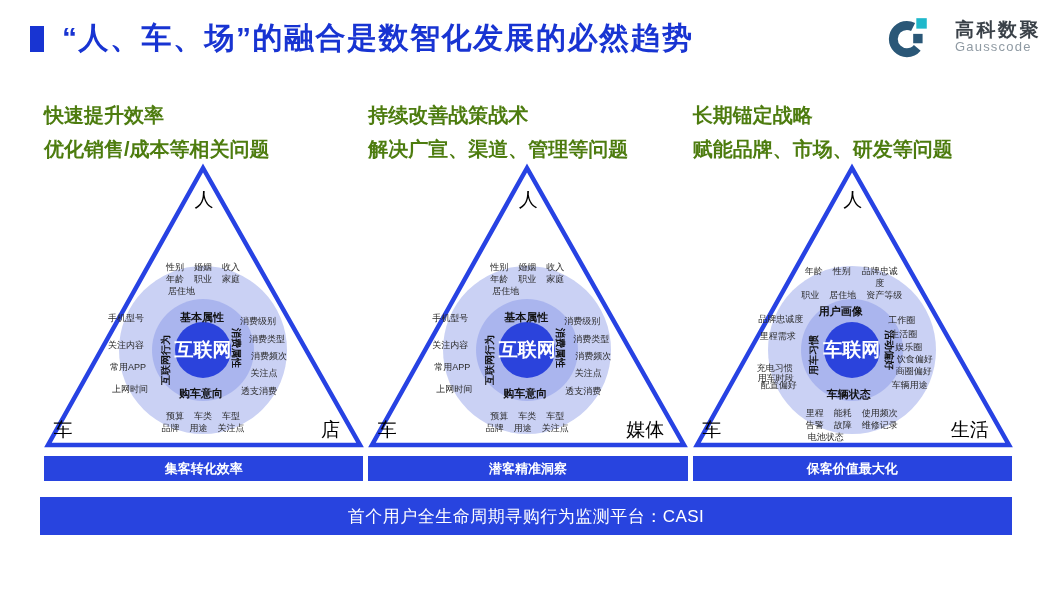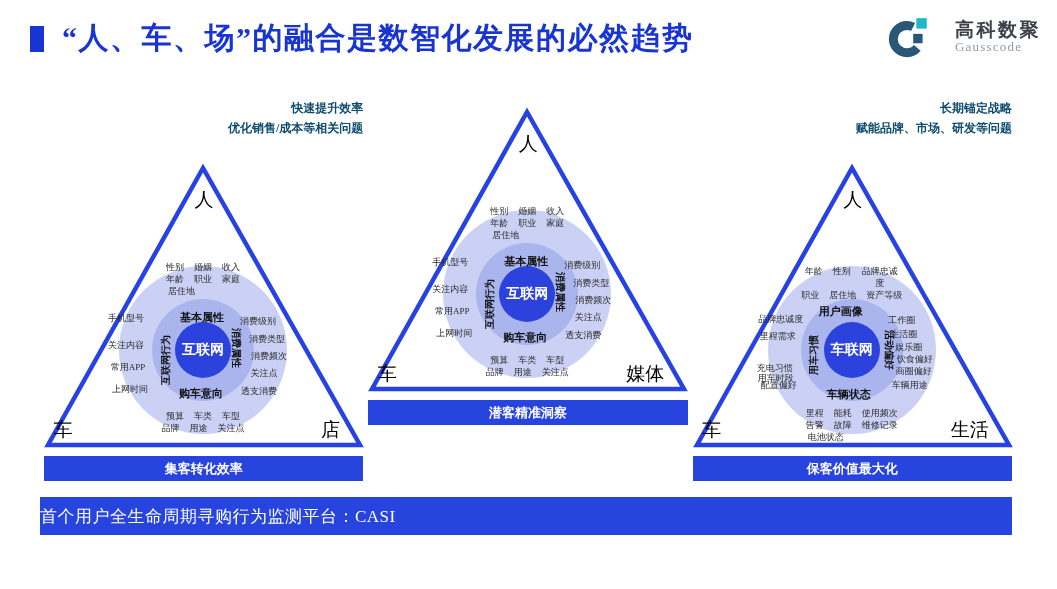--- a/index.html
+++ b/index.html
@@ -1,48 +1,48 @@
 <!DOCTYPE html>
 <html style="--accent: #1834D2; --bar: #2844DF; --tri: #2742E3; --c1: #CAD1F4; --c2: #AAB5EE; --c3: #2B43DC;"><head>
 <meta charset="utf-8">
 <style>
   html,body{margin:0;padding:0}
-  .page{position:relative;width:1057px;height:589px;background:#fff;font-family:Liberation Serif, serif;overflow:hidden}
+  .page{position:relative;width:1057px;height:589px;background:#fff;font-family:Liberation Sans, sans-serif;overflow:hidden}
   .accent{position:absolute;left:30px;top:26px;width:14px;height:26px;background:var(--accent)}
   .title{position:absolute;left:62px;top:18px;font-size:30px;font-weight:700;color:var(--accent);letter-spacing:1.5px;white-space:nowrap;margin:0}
   .logo{position:absolute;right:16px;top:14px;display:flex;align-items:center;gap:23px}
   .logo-txt{display:flex;flex-direction:column;line-height:1.15}
   .logo-cn{font-size:19px;font-weight:700;color:#3a4148;letter-spacing:2.5px}
   .logo-en{font-size:13px;color:#8f9aa3;letter-spacing:1.2px}
   .cols{position:absolute;left:44px;top:98px;width:968px;display:flex;gap:5px}
   .col{flex:1;position:relative;min-width:0}
-  .col-header{text-align:right;font-weight:700;font-size:12px;color:#0c4a6e;line-height:1.7;height:56px;white-space:nowrap}
+  .col-header{text-align:left;font-weight:700;font-size:20px;color:#4d7c0f;line-height:1.7;height:56px;white-space:nowrap}
   .diagram{position:relative;width:320px;height:292px;margin:6px auto 0}
   .tri{position:absolute;left:0;top:0;width:320px;height:292px}
   .tri polygon{fill:none;stroke:var(--tri);stroke-width:4.5}
   .circ{position:absolute;border-radius:50%}
   .c-outer{left:75px;top:106px;width:168px;height:168px;background:var(--c1)}
   .c-mid{left:108px;top:139px;width:102px;height:102px;background:var(--c2)}
   .c-inner{left:131px;top:162px;width:56px;height:56px;background:var(--c3)}
   .lbl{position:absolute;transform:translate(-50%,-50%);font-size:9px;color:#2a2a2a;white-space:nowrap}
   .ringlbl{position:absolute;transform:translate(-50%,-50%);font-size:11px;font-weight:700;color:#111;white-space:nowrap}
   .vert-l{position:absolute;transform:translate(-50%,-50%) rotate(-90deg);font-size:10px;font-weight:700;color:#111;white-space:nowrap}
   .vert-r{position:absolute;transform:translate(-50%,-50%) rotate(90deg);font-size:10px;font-weight:700;color:#111;white-space:nowrap}
-  .center-lbl{position:absolute;left:159px;top:190px;transform:translate(-50%,-50%);font-size:14px;font-weight:700;color:#fff;white-space:nowrap}
+  .center-lbl{position:absolute;left:159px;top:190px;transform:translate(-50%,-50%);font-size:19px;font-weight:700;color:#fff;white-space:nowrap}
   .vertex{position:absolute;font-size:19px;color:#000}
   .v-top{left:160px;top:40px;transform:translate(-50%,-50%)}
   .v-left{left:19px;top:270px;transform:translate(-50%,-50%)}
   .v-right{right:24px;top:270px;transform:translateY(-50%);text-align:right}
   .rows{position:absolute;left:159px;transform:translateX(-50%);display:flex;flex-direction:column;align-items:center}
   .row{display:flex;gap:10px;justify-content:center;line-height:12px}
   .row.single{align-self:flex-start;margin-left:2px}
   .row span{font-size:9px;color:#2a2a2a;text-align:center}
   .rows.wrapping .row span{max-width:38px;word-break:break-all}
   .col-bar{margin-top:4px;height:25px;background:var(--bar);color:#fff;font-size:13px;font-weight:700;display:flex;align-items:center;justify-content:center}
-  .bottom-bar{position:absolute;left:40px;top:497px;width:972px;height:38px;background:var(--bar);color:#fff;font-size:17px;display:flex;align-items:center;justify-content:flex-start;letter-spacing:0.5px}
+  .bottom-bar{position:absolute;left:40px;top:497px;width:972px;height:38px;background:var(--bar);color:#fff;font-size:17px;display:flex;align-items:center;justify-content:center;letter-spacing:0.5px}
 </style>
 </head>
 <body>
 
 <div class="page">
   <span class="accent"></span>
   <h1 class="title">“人、车、场”的融合是数智化发展的必然趋势</h1>
   <div class="logo">
     <svg width="46" height="46" viewBox="0 0 44 44">
       <circle cx="20" cy="24" r="13" fill="none" stroke="#2a5777" stroke-width="8.5" stroke-dasharray="57.9 23.8" stroke-dashoffset="-9.1"></circle>
@@ -110,20 +110,24 @@
           <span class="lbl" style="left: 223px; top: 179px;">消费类型</span>
           <span class="lbl" style="left: 225px; top: 196px;">消费频次</span>
           <span class="lbl" style="left: 220px; top: 213px;">关注点</span>
           <span class="lbl" style="left: 215px; top: 231px;">透支消费</span>
         </div>
         <div class="col-bar">
           <span class="">集客转化效率</span>
         </div>
       </div>
       <div class="col">
+        <div class="col-header">
+          <div>持续改善战策战术</div>
+          <div>解决广宣、渠道、管理等问题</div>
+        </div>
         <div class="diagram">
           <svg class="tri">
             <polygon points="159,8 4,285 316,285"></polygon>
           </svg>
           <div class="circ c-outer"></div>
           <div class="circ c-mid"></div>
           <div class="circ c-inner"></div>
           <span class="vertex v-top">人</span>
           <span class="vertex v-left">车</span>
           <span class="vertex v-right">媒体</span>

